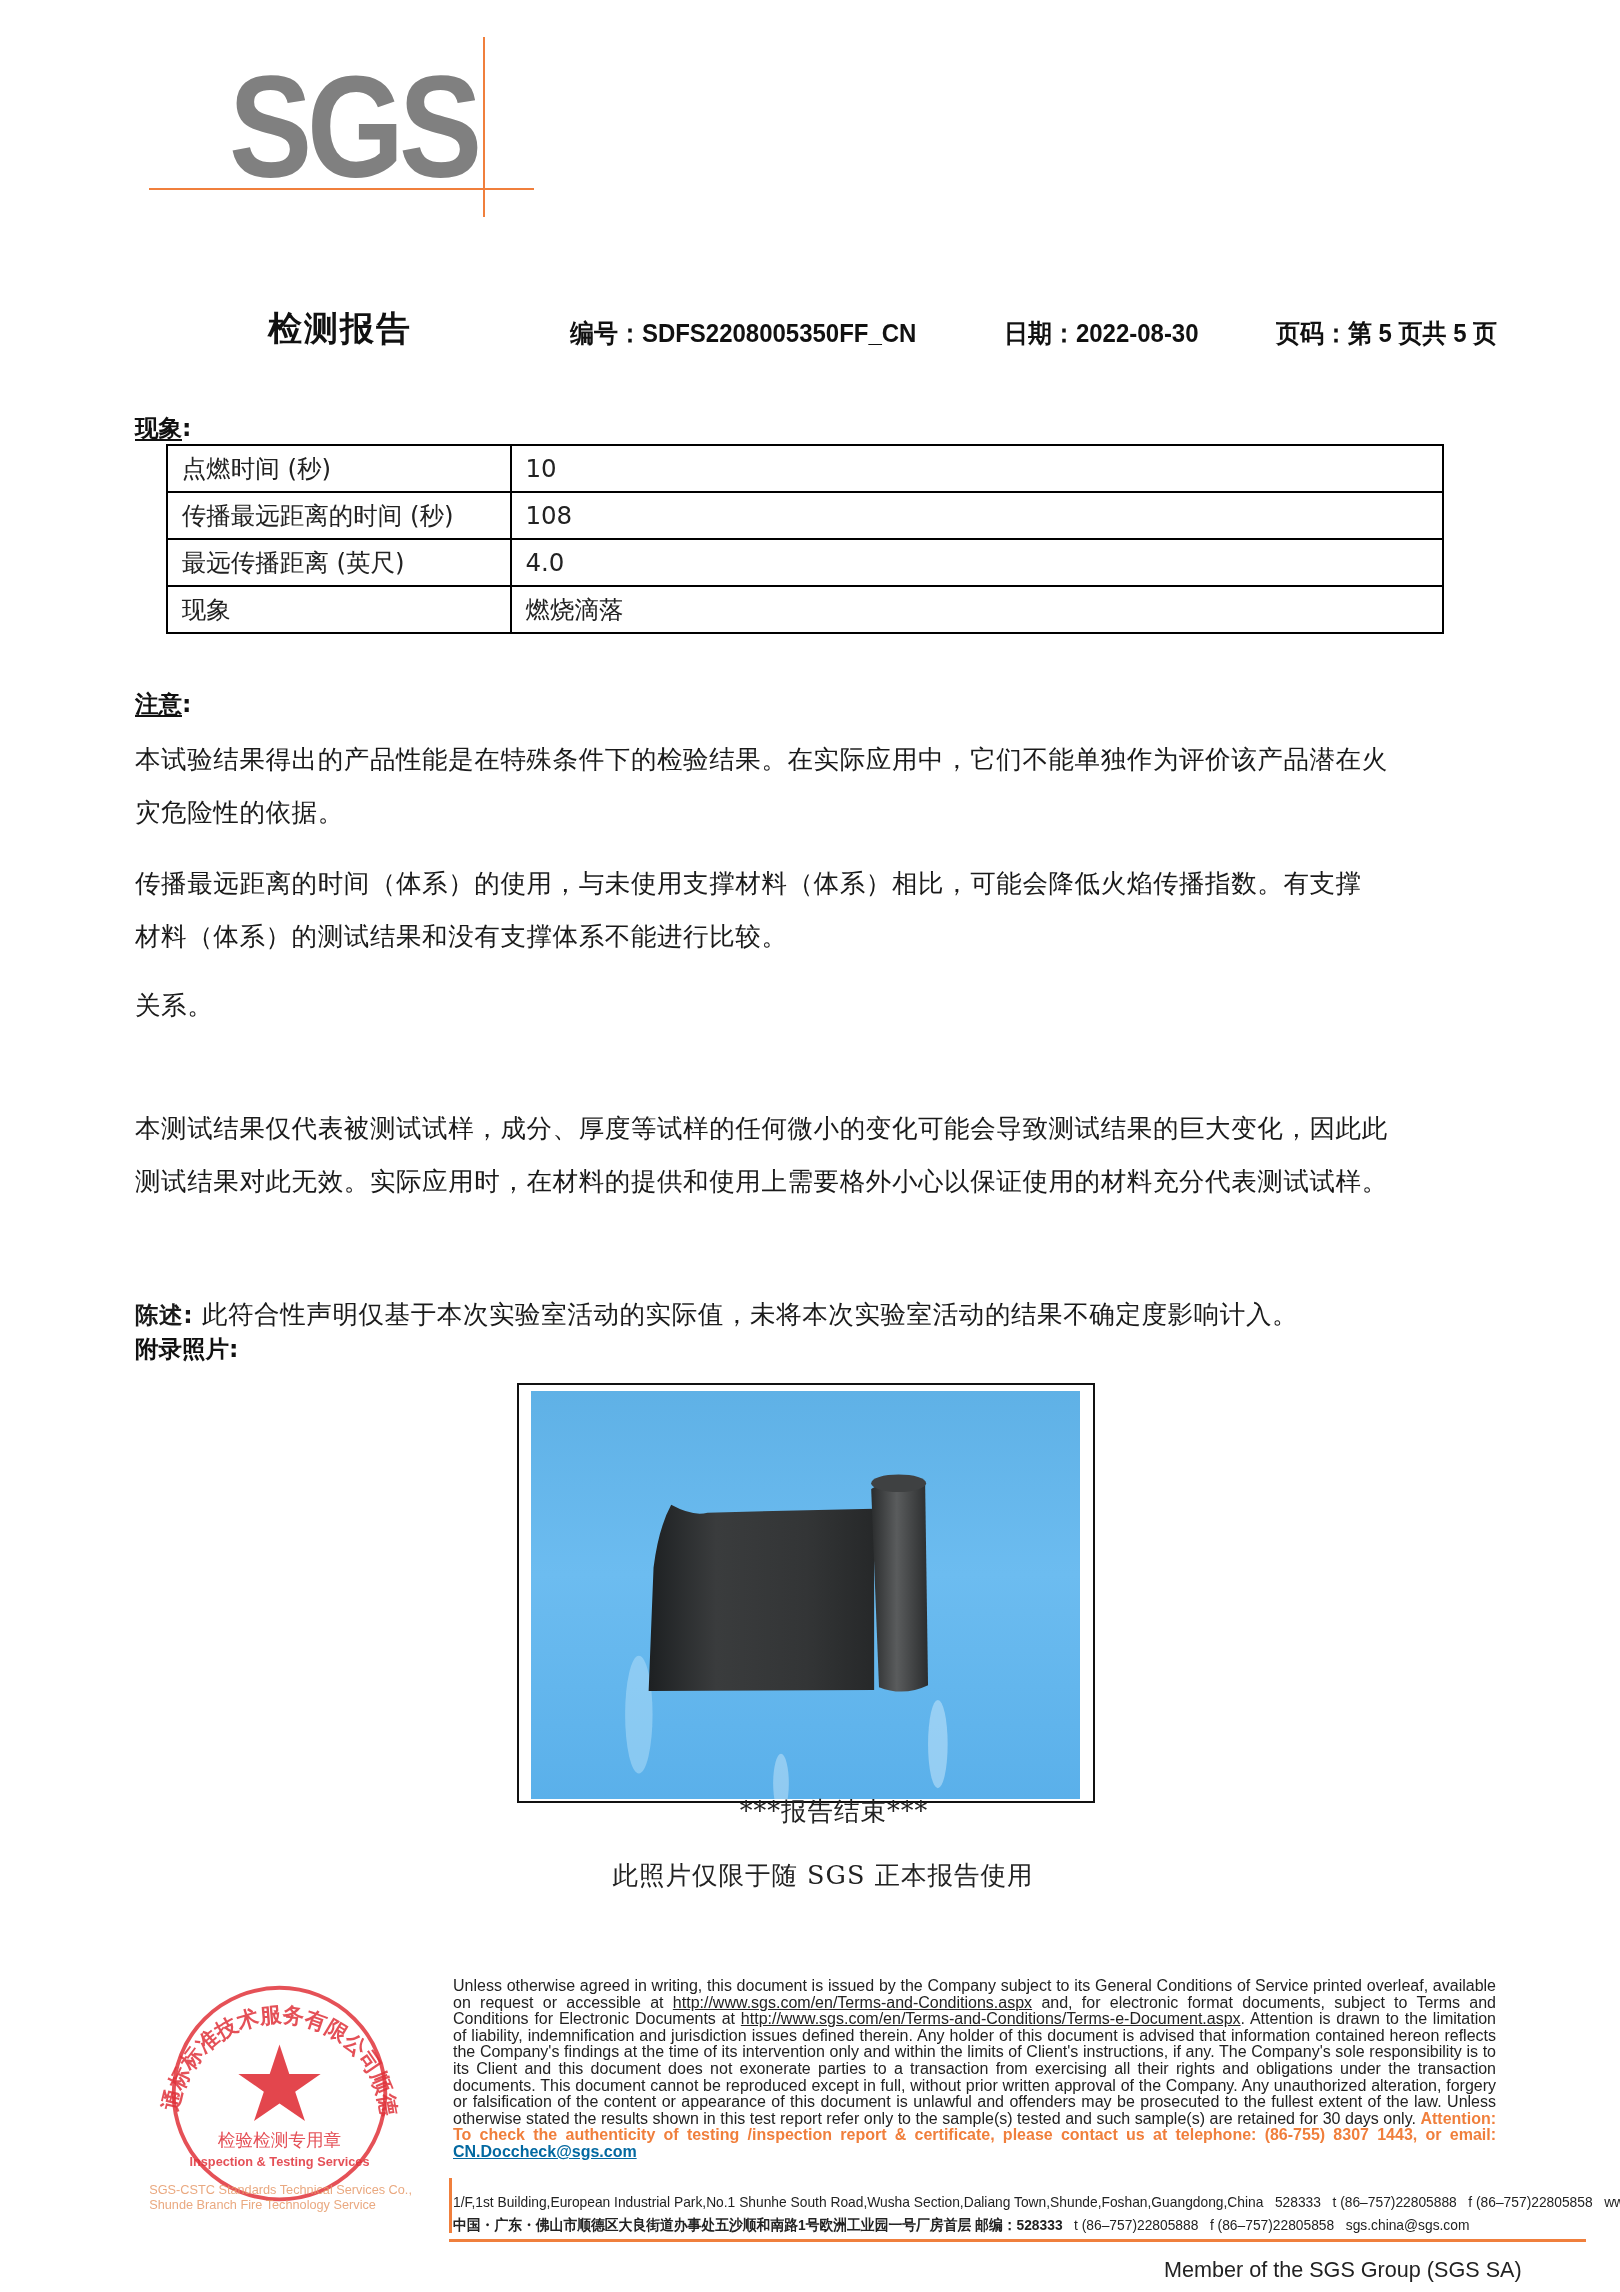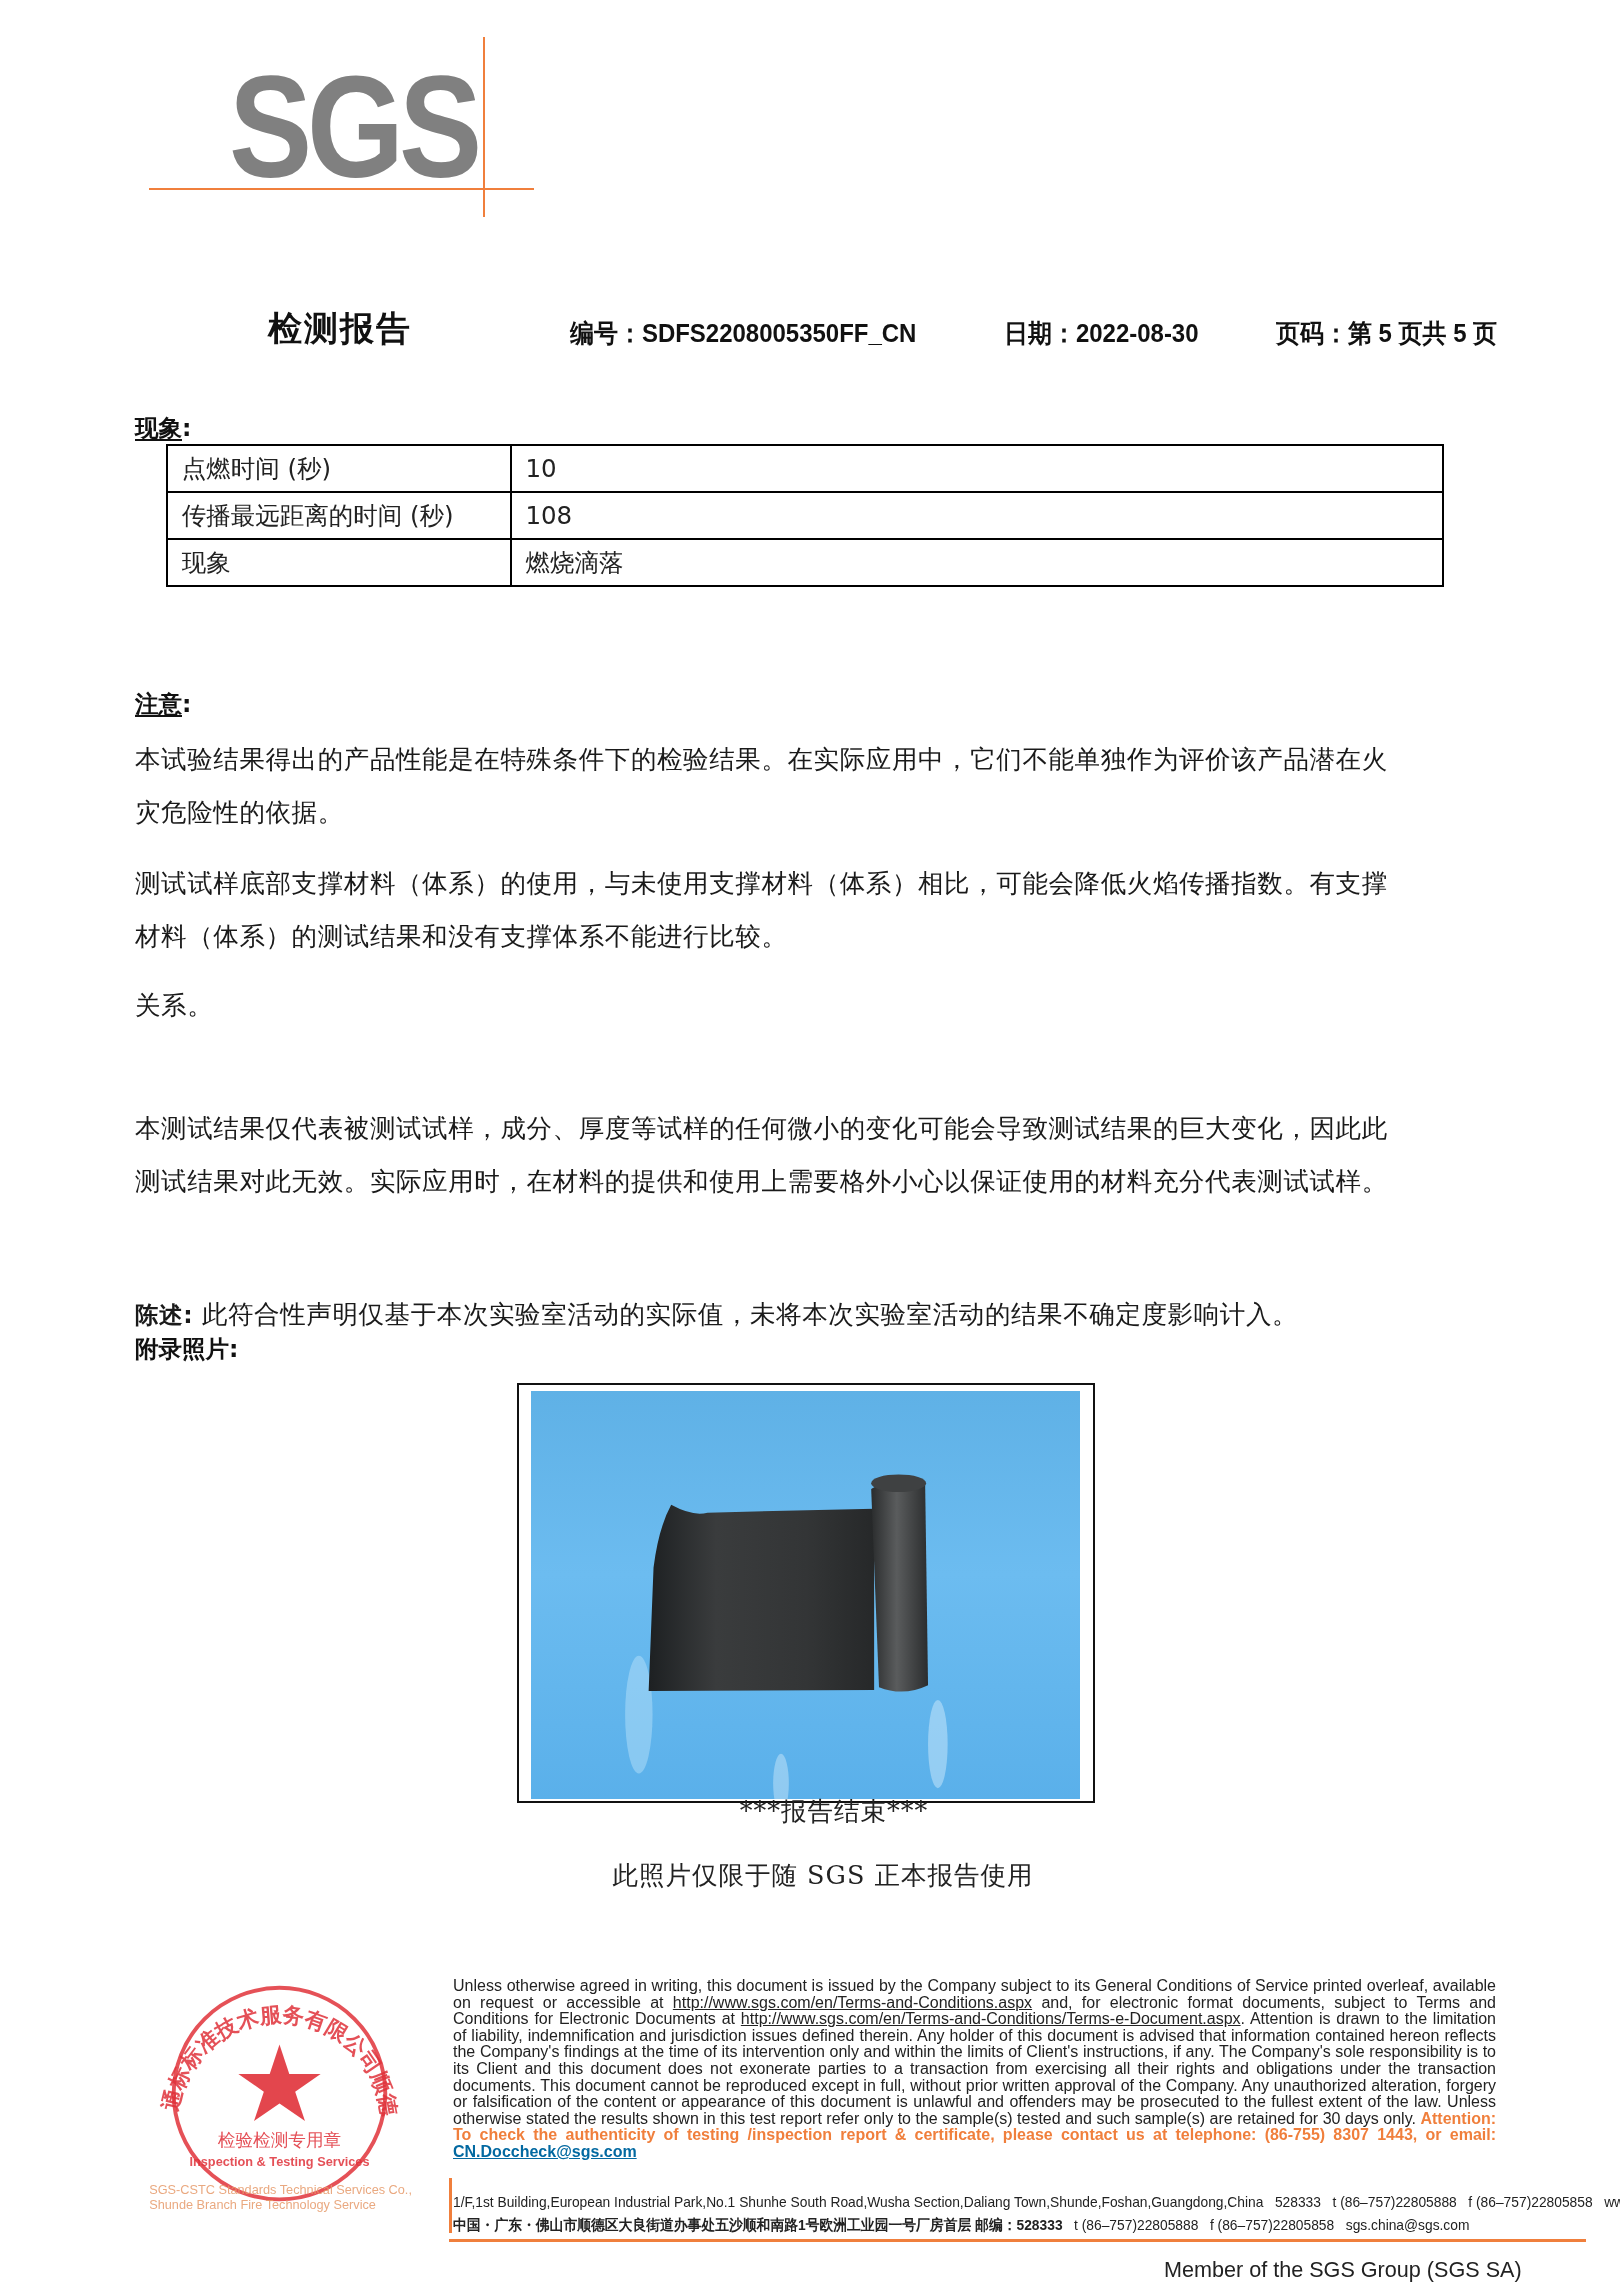--- a/index.html
+++ b/index.html
@@ -72,34 +72,38 @@
   <tbody>
       <tr>
     <td class="c1">点燃时间 (秒)</td>
     <td>10</td>
   </tr>
   <tr>
     <td class="c1">传播最远距离的时间 (秒)</td>
     <td>108</td>
   </tr>
   <tr>
+    <td class="c1">最远传播距离 (英尺)</td>
+    <td>4.0</td>
+  </tr>
+  <tr>
     <td class="c1">现象</td>
     <td>燃烧滴落</td>
   </tr>
 </tbody>
   </table>
 
 <div class="abs sec-h" style="left:135px; top:688px;"><span class="u">注意</span><span>:</span></div>
 
 <div class="abs para" style="top:733px;">
   <div>本试验结果得出的产品性能是在特殊条件下的检验结果。在实际应用中，它们不能单独作为评价该产品潜在火</div>
   <div>灾危险性的依据。</div>
 </div>
 <div class="abs para" style="top:857px;">
-  <div>测试试样底部支撑材料（体系）的使用，与未使用支撑材料（体系）相比，可能会降低火焰传播指数。有支撑</div>
+  <div>传播最远距离的时间（体系）的使用，与未使用支撑材料（体系）相比，可能会降低火焰传播指数。有支撑</div>
   <div>材料（体系）的测试结果和没有支撑体系不能进行比较。</div>
 </div>
 <div class="abs para" style="top:979px;">
   <div>关系。</div>
 </div>
 <div class="abs para" style="top:1102px;">
   <div>本测试结果仅代表被测试试样，成分、厚度等试样的任何微小的变化可能会导致测试结果的巨大变化，因此此</div>
   <div>测试结果对此无效。实际应用时，在材料的提供和使用上需要格外小心以保证使用的材料充分代表测试试样。</div>
 </div>
 

